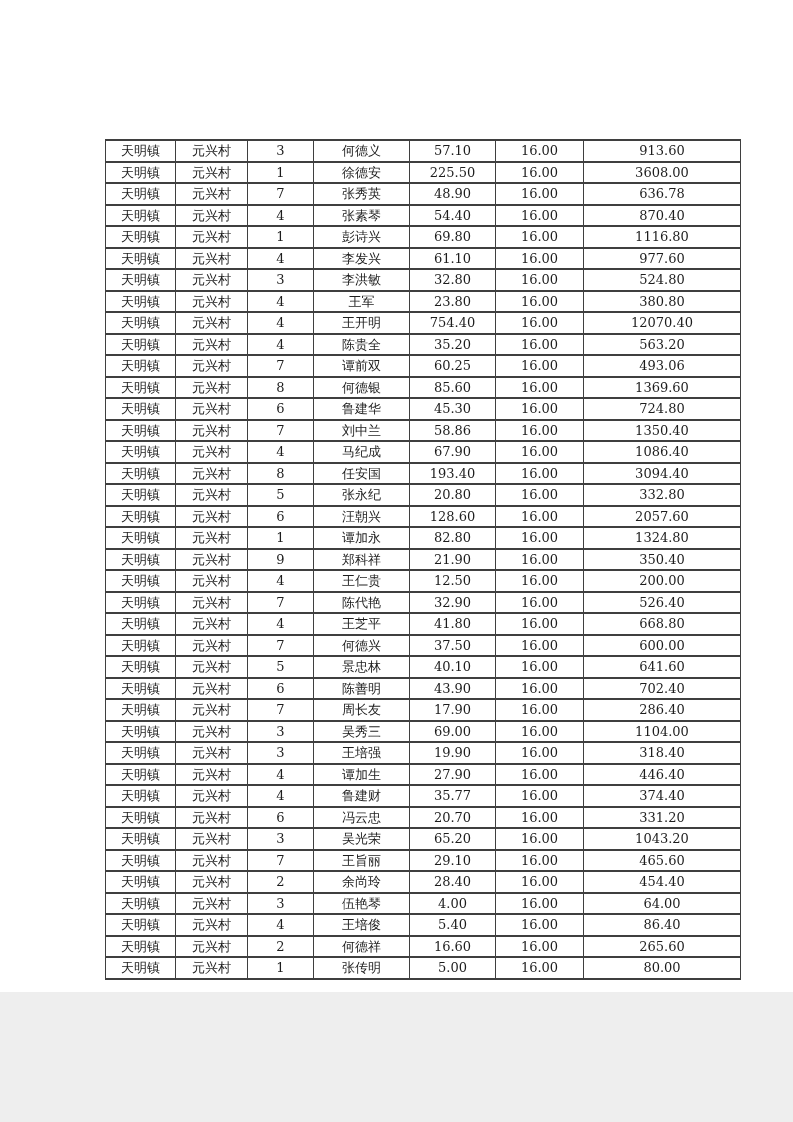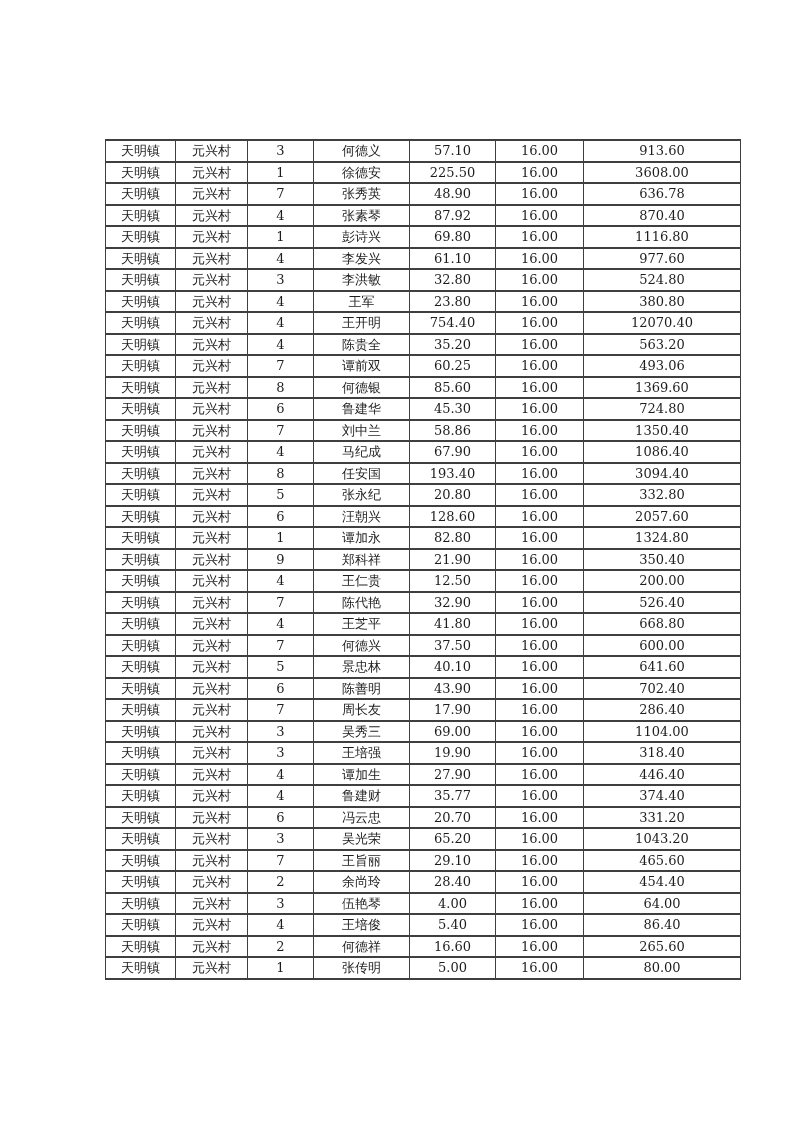--- a/index.html
+++ b/index.html
@@ -1,20 +1,20 @@
 <!DOCTYPE html>
 <html><head>
 <meta charset="utf-8">
 <style>
   * { margin: 0; padding: 0; box-sizing: border-box; }
   html, body { background: #eeeeee; }
   .page {
     position: relative;
     width: 793px;
-    height: 1122px;
+    height: 992px;
     margin: 0 auto;
     background: #ffffff;
     font-family: "DejaVu Serif", "Liberation Serif", serif;
     overflow: hidden;
   }
   .data-table {
     position: absolute;
     left: 105px;
     top: 139px;
     width: 635px;
@@ -84,21 +84,21 @@
           <td>张秀英</td>
           <td>48.90</td>
           <td>16.00</td>
           <td>636.78</td>
         </tr>
         <tr>
           <td>天明镇</td>
           <td>元兴村</td>
           <td>4</td>
           <td>张素琴</td>
-          <td>87.92</td>
+          <td>54.40</td>
           <td>16.00</td>
           <td>870.40</td>
         </tr>
         <tr>
           <td>天明镇</td>
           <td>元兴村</td>
           <td>1</td>
           <td>彭诗兴</td>
           <td>69.80</td>
           <td>16.00</td>

